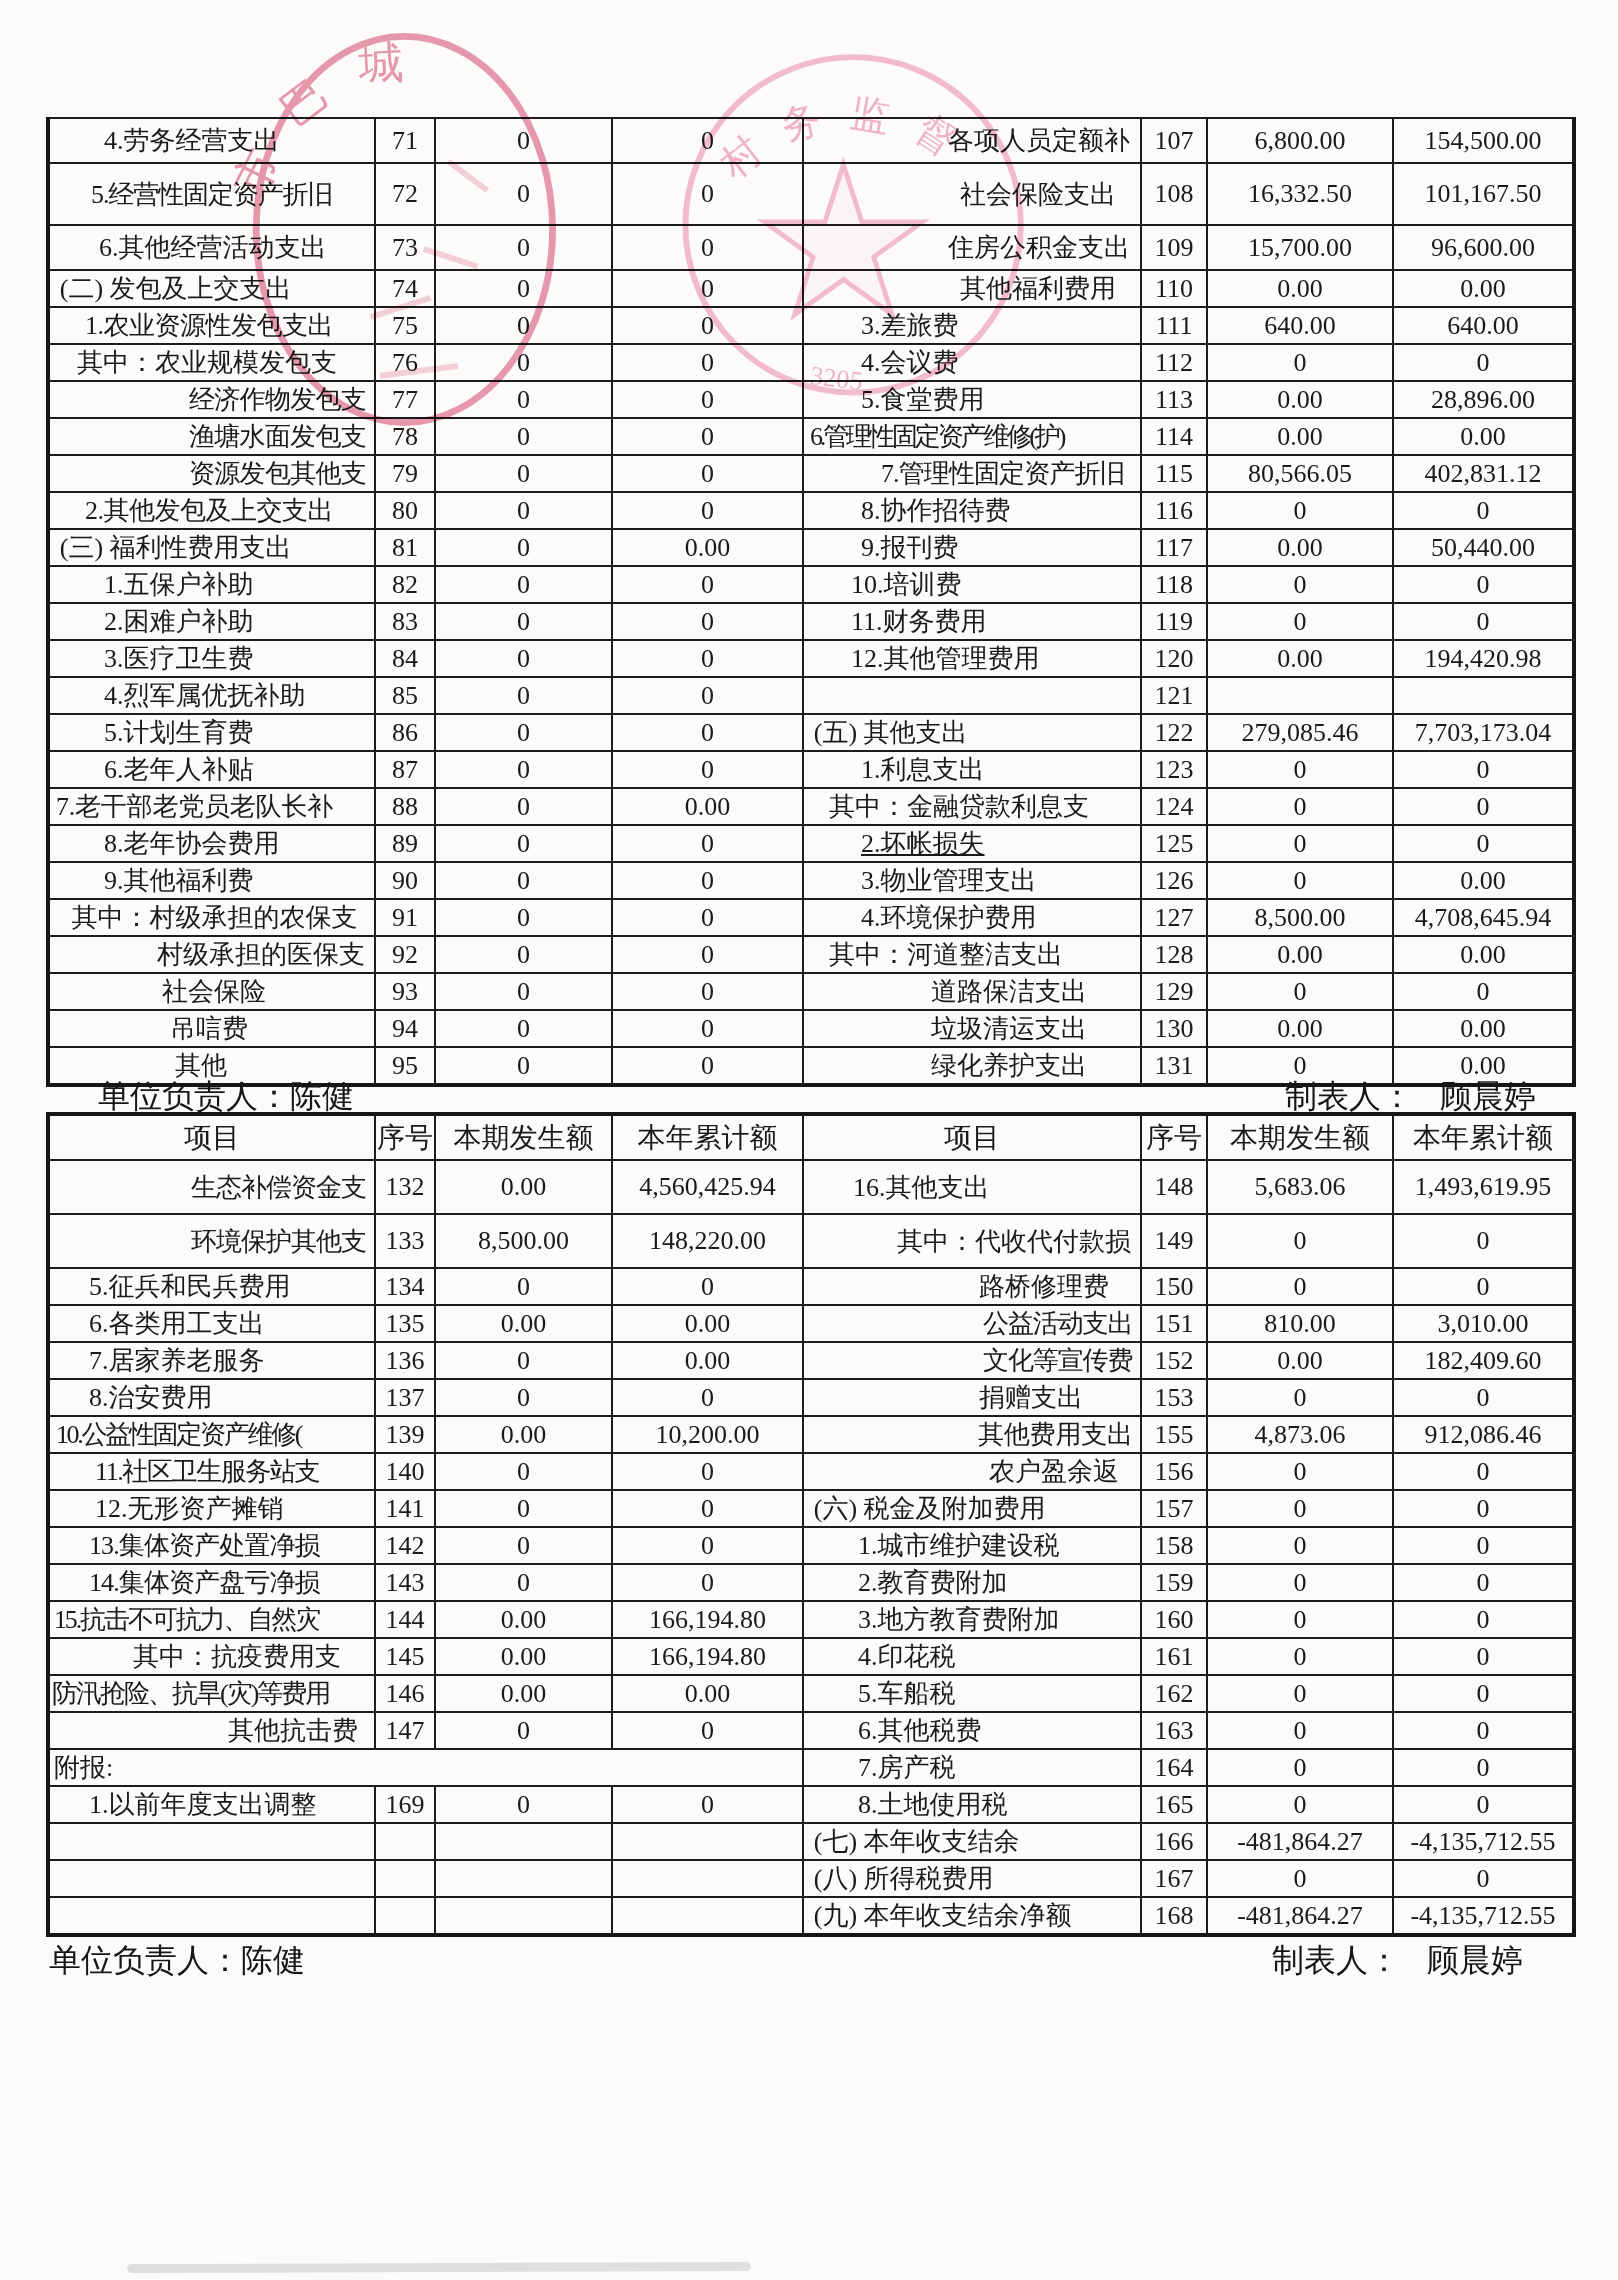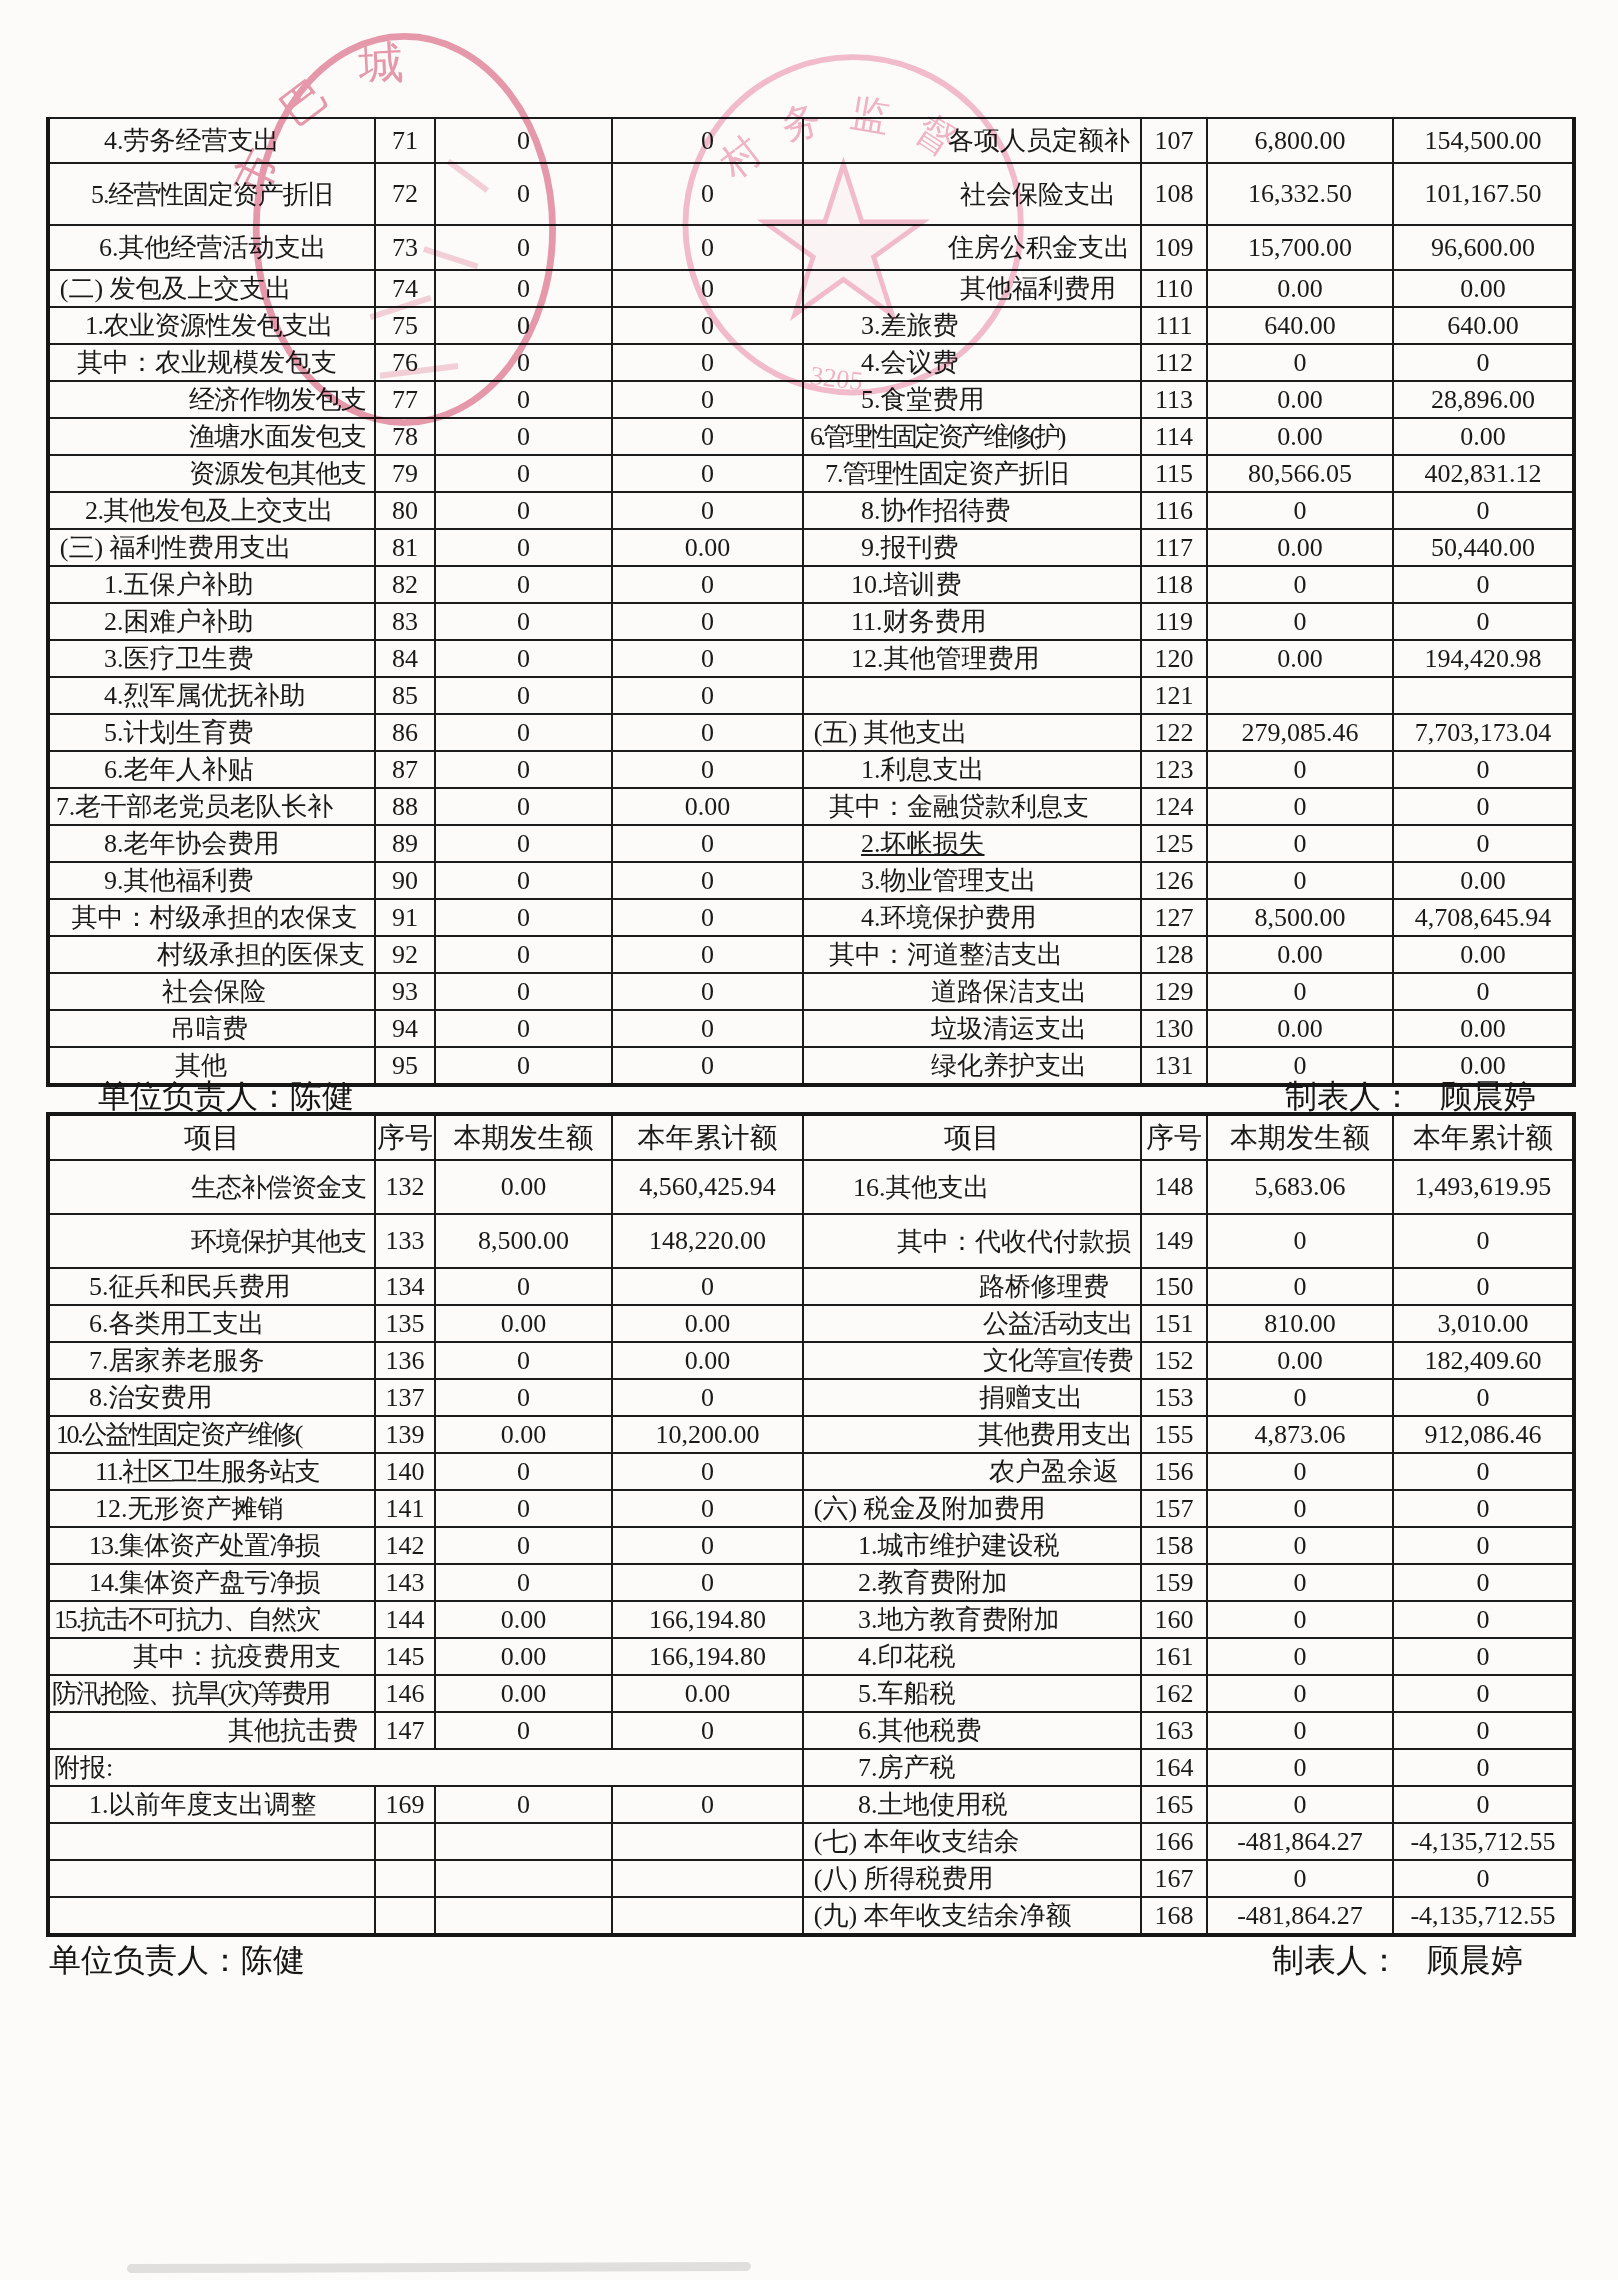--- a/index.html
+++ b/index.html
@@ -142,21 +142,21 @@
           <td class="item" style="padding-left: 5.9px; letter-spacing: -3.1px;">6.管理性固定资产维修(护)</td>
           <td class="num">114</td>
           <td class="amt">0.00</td>
           <td class="amt">0.00</td>
         </tr>
         <tr>
           <td class="item" style="padding-left: 139px; letter-spacing: -0.7px;">资源发包其他支</td>
           <td class="num">79</td>
           <td class="amt">0</td>
           <td class="amt">0</td>
-          <td class="item" style="padding-left: 21px; letter-spacing: -0.9px; margin-top: 24px;">7.管理性固定资产折旧</td>
+          <td class="item" style="padding-left: 77px; letter-spacing: -0.9px; margin-top: 24px;">7.管理性固定资产折旧</td>
           <td class="num">115</td>
           <td class="amt">80,566.05</td>
           <td class="amt">402,831.12</td>
         </tr>
         <tr>
           <td class="item" style="padding-left: 35px; letter-spacing: -0.5px;">2.其他发包及上交支出</td>
           <td class="num">80</td>
           <td class="amt">0</td>
           <td class="amt">0</td>
           <td class="item" style="padding-left: 57px;">8.协作招待费</td>

